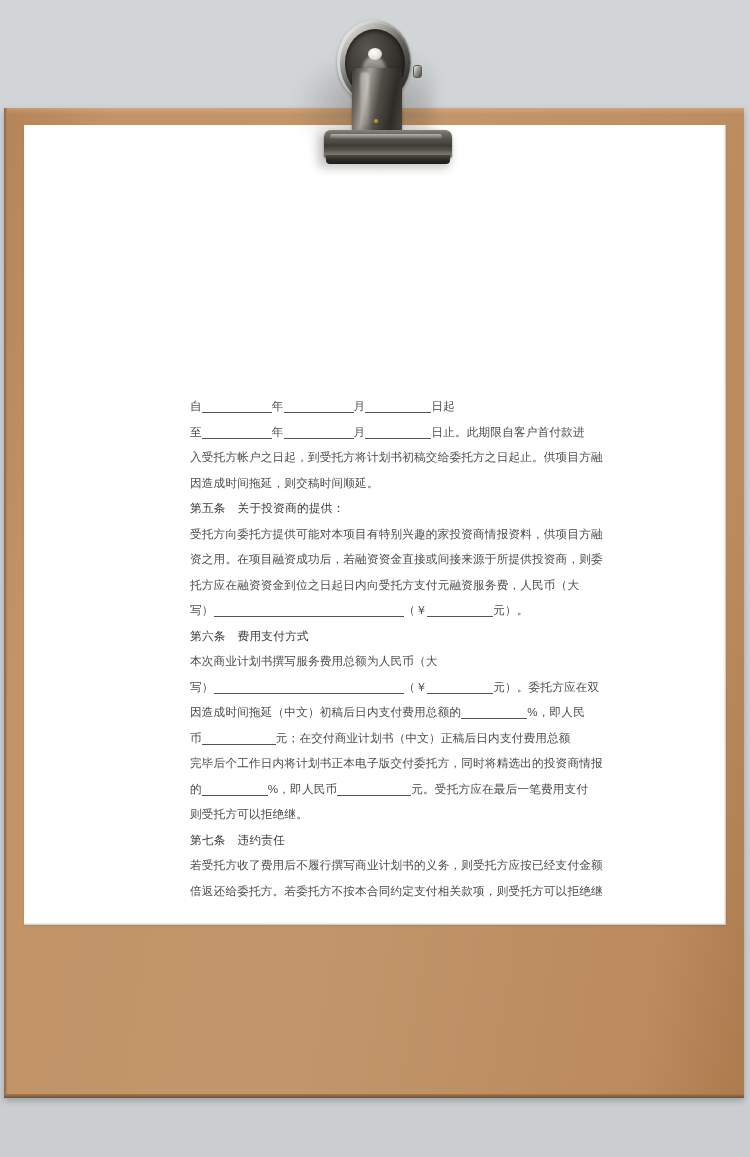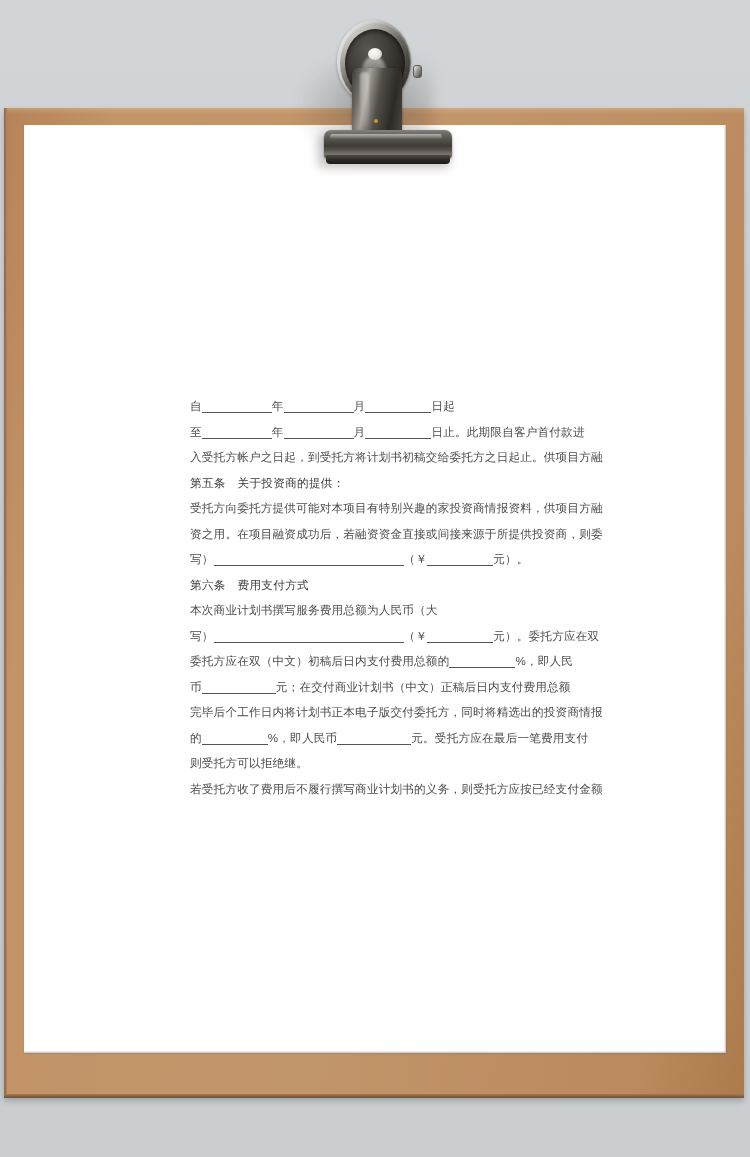--- a/index.html
+++ b/index.html
@@ -52,21 +52,21 @@
     width: 100%; height: 6px;
     background: linear-gradient(180deg, rgba(255,255,255,0.18), rgba(255,255,255,0));
   }
 
   
   .paper {
     position: absolute;
     left: 24px;
     top: 125px;
     width: 702px;
-    height: 928px;
+    height: 800px;
     background: #ffffff;
     box-shadow: -1px -1px 2px rgba(90,60,35,0.35) inset,
                  0 1px 2px rgba(0,0,0,0.10);
   }
 
   
   .clip {
     position: absolute;
     left: 290px;
     top: 18px;
@@ -261,33 +261,37 @@
   <div class="clipboard-top-sheen"></div>
   <div class="clipboard-left-edge"></div>
   <div class="clipboard-bottom-edge"></div>
 </div>
 
 <div class="paper">
   <div class="doc">
       <p><span>自</span><span class="blank b-l"></span><span>年</span><span class="blank b-l"></span><span>月</span><span class="blank b-m"></span><span>日起</span></p>
       <p><span>至</span><span class="blank b-l"></span><span>年</span><span class="blank b-l"></span><span>月</span><span class="blank b-m"></span><span>日止。此期限自客户首付款进</span></p>
       <p><span>入受托方帐户之日起，到受托方将计划书初稿交给委托方之日起止。供项目方融</span></p>
+      <p><span>因造成时间拖延，则交稿时间顺延。</span></p>
       <p class="heading"><span>第五条　关于投资商的提供：</span></p>
       <p><span>受托方向委托方提供可能对本项目有特别兴趣的家投资商情报资料，供项目方融</span></p>
       <p><span>资之用。在项目融资成功后，若融资资金直接或间接来源于所提供投资商，则委</span></p>
+      <p><span>托方应在融资资金到位之日起日内向受托方支付元融资服务费，人民币（大</span></p>
       <p><span>写）</span><span class="blank b-xl"></span><span>（￥</span><span class="blank b-m"></span><span>元）。</span></p>
       <p class="heading"><span>第六条　费用支付方式</span></p>
       <p><span>本次商业计划书撰写服务费用总额为人民币（大</span></p>
       <p><span>写）</span><span class="blank b-xl"></span><span>（￥</span><span class="blank b-m"></span><span>元）。委托方应在双</span></p>
-      <p><span>委托方应在双（中文）初稿后日内支付费用总额的</span><span class="blank b-m"></span><span>%，即人民</span></p>
+      <p><span>因造成时间拖延（中文）初稿后日内支付费用总额的</span><span class="blank b-m"></span><span>%，即人民</span></p>
       <p><span>币</span><span class="blank b-gap"></span><span>元；在交付商业计划书（中文）正稿后日内支付费用总额</span></p>
       <p><span>完毕后个工作日内将计划书正本电子版交付委托方，同时将精选出的投资商情报</span></p>
       <p><span>的</span><span class="blank b-m"></span><span>%，即人民币</span><span class="blank b-gap"></span><span>元。受托方应在最后一笔费用支付</span></p>
       <p><span>则受托方可以拒绝继。</span></p>
+      <p class="heading"><span>第七条　违约责任</span></p>
       <p><span>若受托方收了费用后不履行撰写商业计划书的义务，则受托方应按已经支付金额</span></p>
+      <p><span>倍返还给委托方。若委托方不按本合同约定支付相关款项，则受托方可以拒绝继</span></p>
     </div>
 </div>
 
 <div class="clip">
   <div class="clip-shadow"></div>
   <div class="clip-disc-back"></div>
   <div class="clip-disc-ring"></div>
   <div class="clip-disc-face"></div>
   <div class="clip-disc-gleam"></div>
   <div class="clip-disc-hole"></div>

